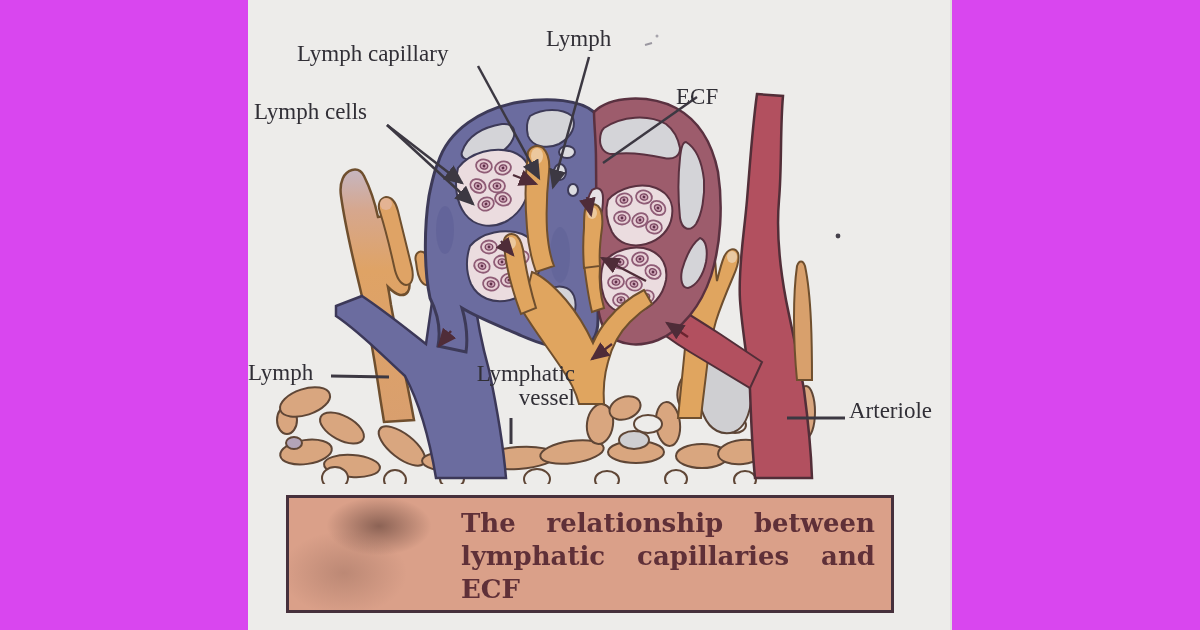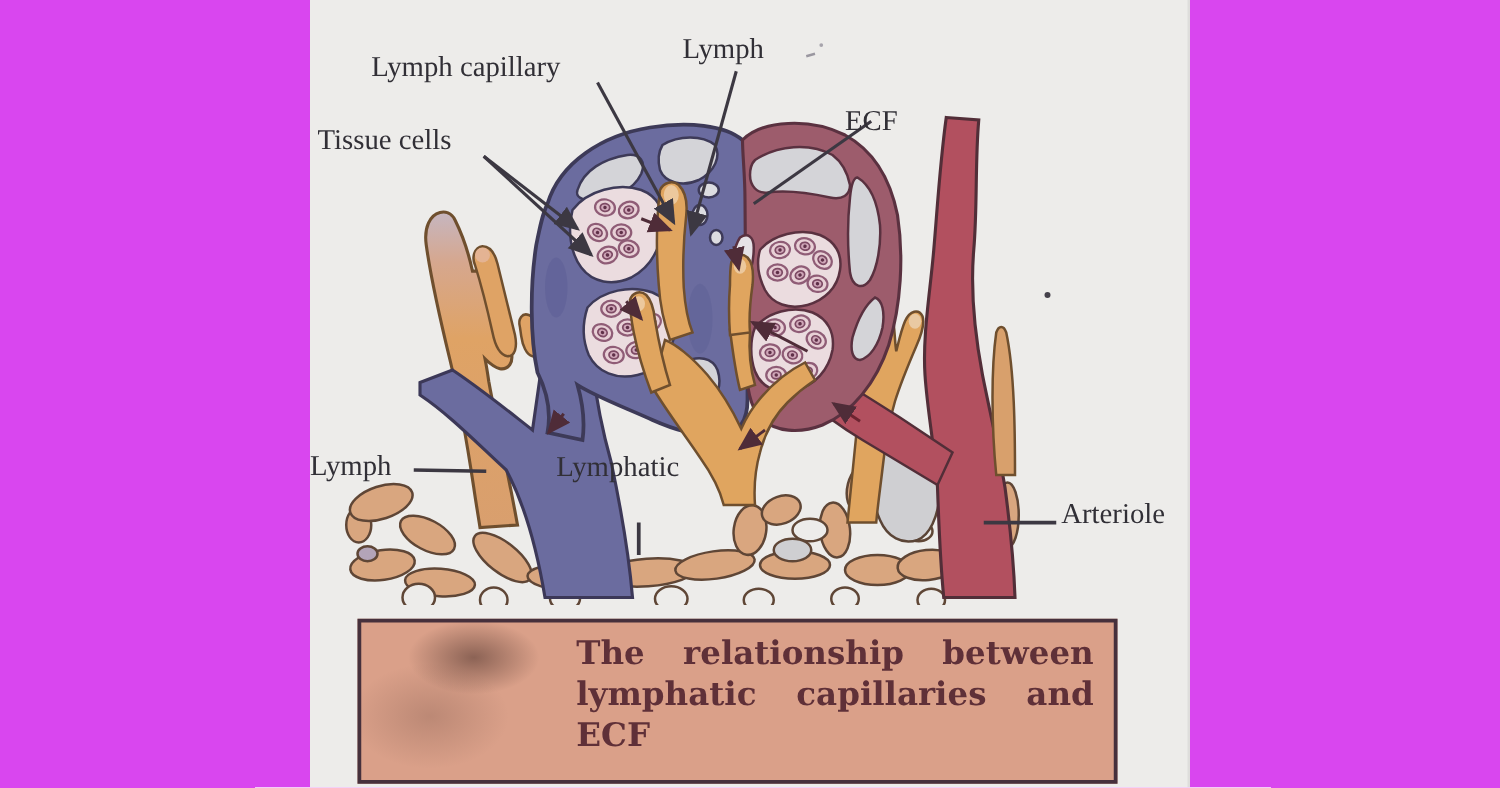--- a/index.html
+++ b/index.html
@@ -2,22 +2,22 @@
 <html><head>
 <meta charset="utf-8">
 <style>
   html,body{margin:0;padding:0;background:#ffffff;}
   .stage{position:relative;width:1200px;height:630px;overflow:hidden;background:#d946ef;
          font-family:"Liberation Serif", serif;}
   .scan{position:absolute;left:248px;top:0;width:702px;height:630px;background:#edecea;
         border-right:2px solid #dedddb;}
   svg.art{position:absolute;left:0;top:0;}
   .lbl{position:absolute;font-size:23px;color:#312f36;line-height:1.05;white-space:nowrap;}
-  .lbl-center{text-align:left;white-space:normal;}
-  .caption{position:absolute;left:286px;top:495px;width:608px;height:132px;box-sizing:border-box;
+  .lbl-center{text-align:right;white-space:normal;}
+  .caption{position:absolute;left:286px;top:495px;width:608px;height:118px;box-sizing:border-box;
            border:3px solid #46303c;
            background:
              radial-gradient(ellipse 75px 42px at 90px 28px, rgba(75,48,42,.55), rgba(75,48,42,0) 70%),
              radial-gradient(ellipse 90px 60px at 55px 75px, rgba(110,75,65,.28), rgba(110,75,65,0) 70%),
              #daa089;}
   .cap-text{position:absolute;left:172px;right:16px;top:9px;
             font-family:"DejaVu Serif", serif;font-weight:bold;font-size:26px;
             color:#5f3038;line-height:33px;}
   .cap-line{text-align:justify;text-align-last:justify;}
 </style>
@@ -238,24 +238,25 @@
     <g>
       <circle cx="838" cy="236" r="2.4" fill="#45414b"></circle>
       <path d="M645,45 L652,43" stroke="#9a97a0" stroke-width="2"></path>
       <circle cx="657" cy="36" r="1.5" fill="#a7a4ac"></circle>
     </g>
   </svg>
 
   <div class="lbl" style="left:297px;top:42px;">Lymph capillary</div>
   <div class="lbl" style="left:546px;top:27px;text-align:center;">Lymph</div>
   <div class="lbl" style="left:676px;top:85px;">ECF</div>
-  <div class="lbl" style="left:254px;top:100px;">Tissue cells</div>
+  <div class="lbl" style="left:254px;top:100px;">Lymph cells</div>
   <div class="lbl" style="left:248px;top:361px;">Lymph</div>
   <div class="lbl lbl-center" style="left:445px;top:362px;width:130px;">
     <div>Lymphatic</div>
+    <div>vessel</div>
   </div>
   <div class="lbl" style="left:849px;top:399px;">Arteriole</div>
 
   <div class="caption">
     <div class="cap-text">
       <div class="cap-line">The relationship between</div>
       <div class="cap-line">lymphatic capillaries and ECF</div>
     </div>
   </div>
 </div>

